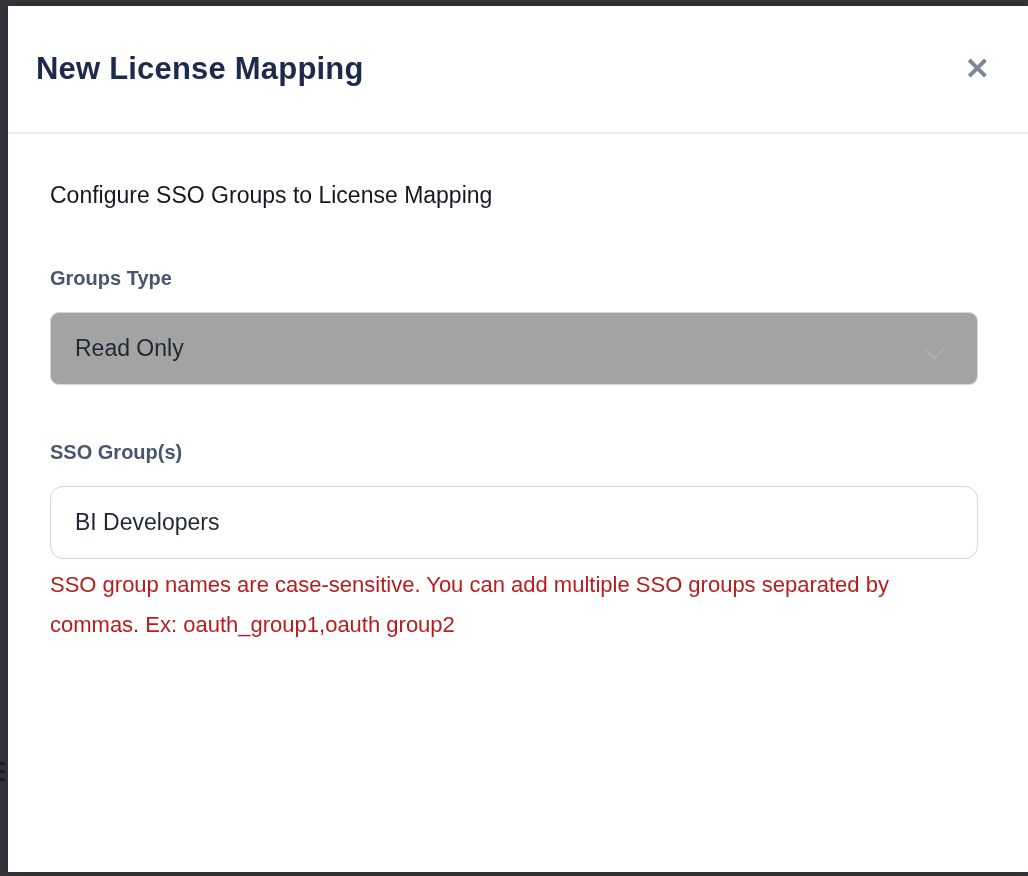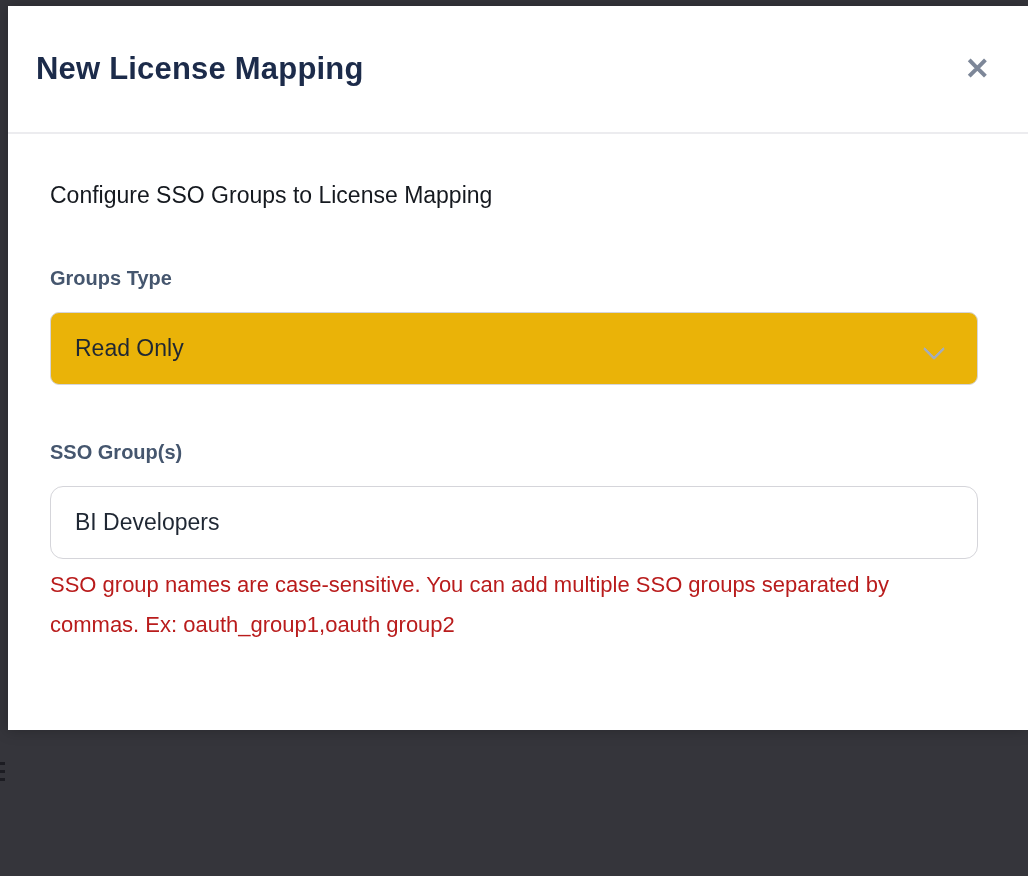--- a/index.html
+++ b/index.html
@@ -26,21 +26,21 @@
     height: 3px;
     background: #1c1c22;
     margin-bottom: 5px;
   }
 
   .modal {
     position: absolute;
     left: 8px;
     top: 6px;
     width: 1020px;
-    height: 724px;
+    height: 866px;
     background: #ffffff;
     z-index: 2;
     box-shadow: 0 0 14px rgba(0,0,0,0.25);
   }
 
   .modal-header {
     display: flex;
     align-items: center;
     justify-content: space-between;
     padding: 44px 34px 44px 28px;
@@ -81,21 +81,21 @@
     color: #45566e;
     margin-bottom: 22px;
   }
 
   .select-box {
     position: relative;
     width: 928px;
     height: 73px;
     border: 1px solid #d5d5da;
     border-radius: 9px;
-    background: #eab308;
+    background: #a3a3a3;
     display: flex;
     align-items: center;
     padding: 0 24px;
     cursor: pointer;
     margin-bottom: 56px;
   }
 
   .select-value {
     font-size: 23px;
     color: #1f2733;

